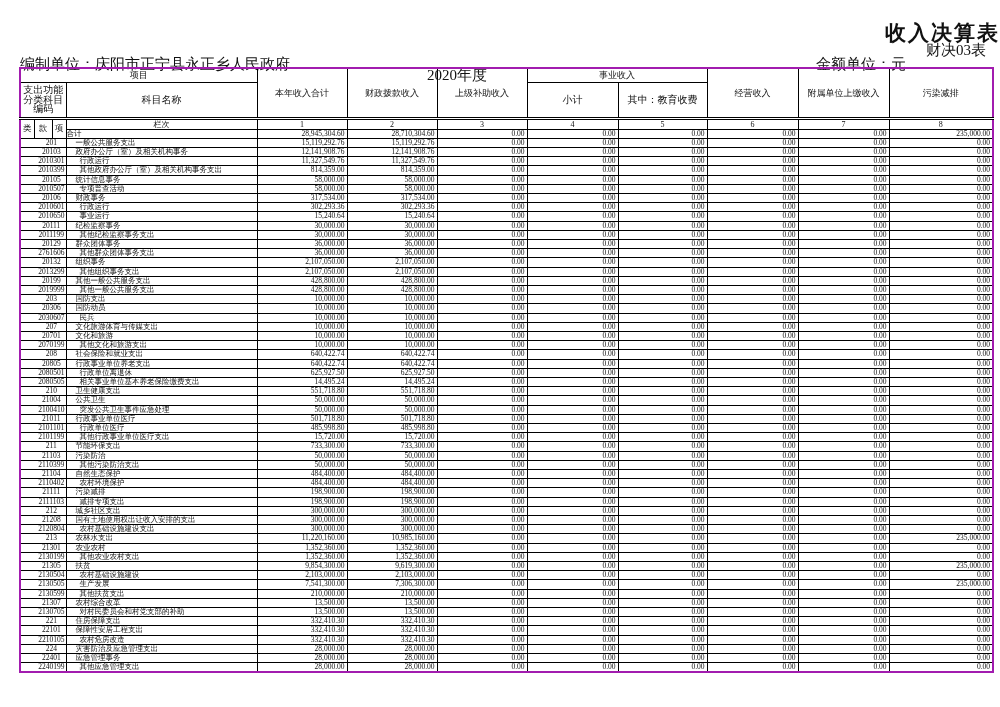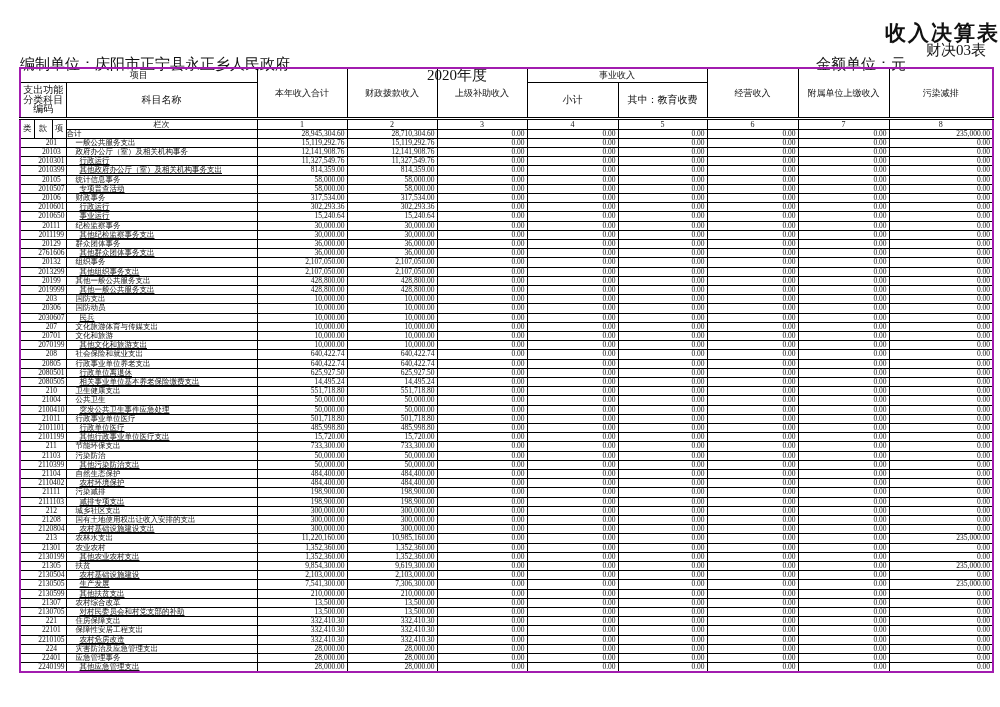--- a/index.html
+++ b/index.html
@@ -32,21 +32,21 @@
   tr.h1 td { height: 14px; font-size: 9px; line-height: 10px; }
   tr.h2 td { height: 36px; font-size: 10px; }
   tr.h2 td.code-head { font-size: 10px; }
   tr.h2 td.code-head div { line-height: 9.5px; }
   tr.lanci td { height: 11px; font-size: 8px; line-height: 9px; border-top: 3px double #000; }
   tr.lanci td.sub { font-size: 8.5px; }
 
   tr.dr td { font-size: 7.5px; line-height: 8.2px; height: 8.2px; }
   tr.dr td.code { text-align: center; padding-left: 16px; }
   tr.dr td.name { text-align: left; padding-left: 9px; }
-  tr.dr td.name.indent { padding-left: 13px; text-decoration: underline; }
+  tr.dr td.name.indent { padding-left: 13px; }
   tr.dr td.name.center { text-align: left; padding-left: 0; }
   tr.dr td.amt { text-align: right; padding-right: 2px; }
 </style>
 </head>
 <body>
 
 <div class="page-title">收入决算表</div>
 <div class="form-no">财决03表</div>
 
 <div class="meta-line">

